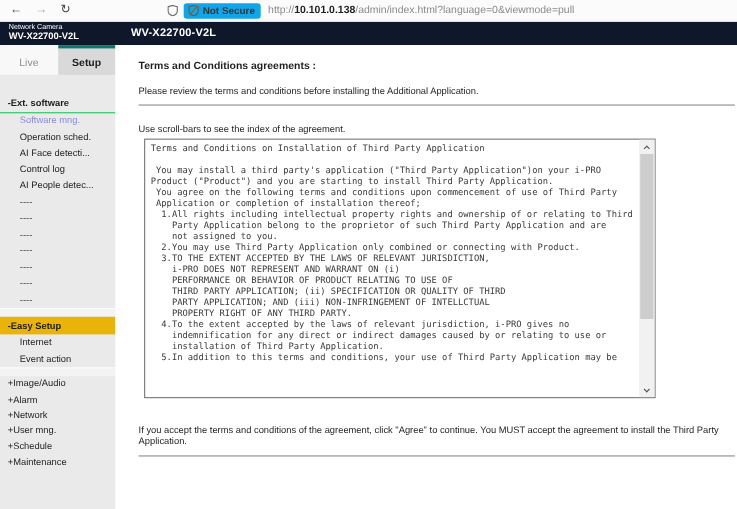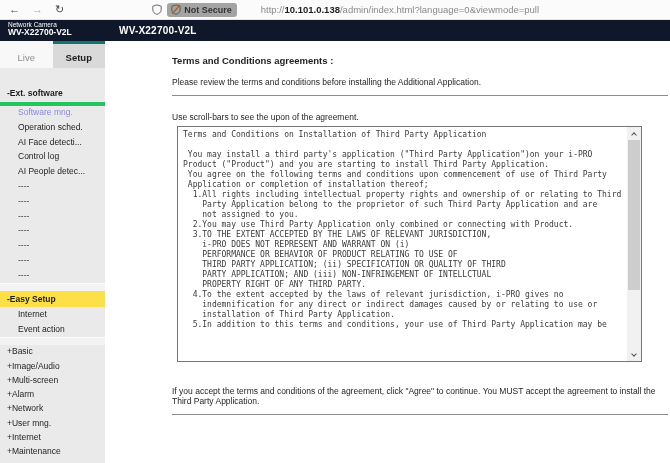--- a/index.html
+++ b/index.html
@@ -22,28 +22,28 @@
     font-size: 9.5px;
   }
   .nav-ico { font-size: 11px; color: #454545; line-height: 1; cursor: default; }
   .nav-ico.back { margin-left: 9px; }
   .nav-ico.fwd { margin-left: 12px; color: #a8a8a8; }
   .nav-ico.reload { margin-left: 12px; font-size: 11px; }
   .tp-shield { margin-left: 88px; display: flex; align-items: center; }
   .badge {
     margin-left: 5px;
     display: flex; align-items: center;
-    background: #a3a3a3;
+    background: #0ea5e9;
     border-radius: 3px;
     padding: 1.5px 5px 1.5px 4px;
     color: #2b2b2b;
   }
   .badge svg { margin-right: 3px; }
   .badge-label { font-size: 9px; font-weight: bold; color: #333; }
-  .url { margin-left: 24px; color: #8a8a8a; white-space: nowrap; }
+  .url { margin-left: 7px; color: #8a8a8a; white-space: nowrap; }
   .url .host { color: #1d1d1d; font-weight: bold; }
 
   
   .app-header {
     height: 21px;
     background: #0f172a;
     color: #fff;
     display: flex;
     align-items: stretch;
   }
@@ -68,42 +68,42 @@
   .tab-live { background: #f8f8f8; color: #8f8f8f; border-top: 3px solid #f8f8f8; }
   .tab-setup { background: #d9d9d9; color: #1c1c1c; font-weight: bold; border-top: 3px solid #0f766e; }
 
   .side-nav { padding-top: 18px; font-size: 8.5px; }
   .side-header {
     font-weight: bold;
     padding: 3px 0 3px 7px;
     line-height: 9.5px;
     color: #1c1c1c;
   }
-  .ext-header { border-bottom: 4px solid #22c55e; }
-  .easy-header { background: #fde047; padding-top: 4px; }
+  .ext-header { border-bottom: 1px solid #22c55e; }
+  .easy-header { background: #eab308; padding-top: 4px; }
   .side-item {
     padding: 2.65px 0 2.65px 18px;
     line-height: 9.5px;
     color: #222;
     cursor: pointer;
     white-space: nowrap;
   }
   .side-item.selected { color: #8a88dc; }
   .side-item.placeholder { color: #3a3a3a; cursor: default; }
   .side-sep { height: 8px; background: #f3f3f3; border-top: 1px solid #fcfcfc; }
   .side-collapsed {
     padding: 2.4px 0 2.4px 7px;
     line-height: 9.5px;
     color: #1e1e1e;
     cursor: pointer;
     white-space: nowrap;
   }
 
   
-  .main { flex: 1; background: #fff; padding-left: 21px; font-size: 8.5px; color: #1f1f1f; margin-left: 46px; }
+  .main { flex: 1; background: #fff; padding-left: 21px; font-size: 8.5px; color: #1f1f1f; }
   .main-title { font-size: 9.5px; font-weight: bold; margin: 14px 0 0 0; }
   .intro { margin-top: 11px; }
   .rule { border: none; border-top: 1px solid #8c8c8c; margin: 8px 2px 0 0; }
   .scroll-hint { margin: 16px 0 4px 0; }
 
   .agreement-box {
     margin-left: 5px;
     width: 465px;
     height: 236px;
     border: 1px solid #767676;
@@ -200,36 +200,34 @@
       <div class="side-item placeholder">----</div>
 
       <div class="side-sep"></div>
 
       <div class="side-header easy-header">-Easy Setup</div>
       <div class="side-item">Internet</div>
       <div class="side-item">Event action</div>
 
       <div class="side-sep"></div>
 
-      <div class="side-collapsed">+Basic</div>
       <div class="side-collapsed">+Image/Audio</div>
-      <div class="side-collapsed">+Multi-screen</div>
       <div class="side-collapsed">+Alarm</div>
       <div class="side-collapsed">+Network</div>
       <div class="side-collapsed">+User mng.</div>
-      <div class="side-collapsed">+Internet</div>
+      <div class="side-collapsed">+Schedule</div>
       <div class="side-collapsed">+Maintenance</div>
     </div>
   </div>
 
   <div class="main">
     <div class="main-title">Terms and Conditions agreements :</div>
     <div class="intro">Please review the terms and conditions before installing the Additional Application.</div>
     <hr class="rule">
-    <div class="scroll-hint">Use scroll-bars to see the upon of the agreement.</div>
+    <div class="scroll-hint">Use scroll-bars to see the index of the agreement.</div>
 
     <div class="agreement-box">
       <pre class="agreement-text">Terms and Conditions on Installation of Third Party Application
 
  You may install a third party's application ("Third Party Application")on your i-PRO
 Product ("Product") and you are starting to install Third Party Application.
  You agree on the following terms and conditions upon commencement of use of Third Party
  Application or completion of installation thereof;
   1.All rights including intellectual property rights and ownership of or relating to Third
     Party Application belong to the proprietor of such Third Party Application and are

